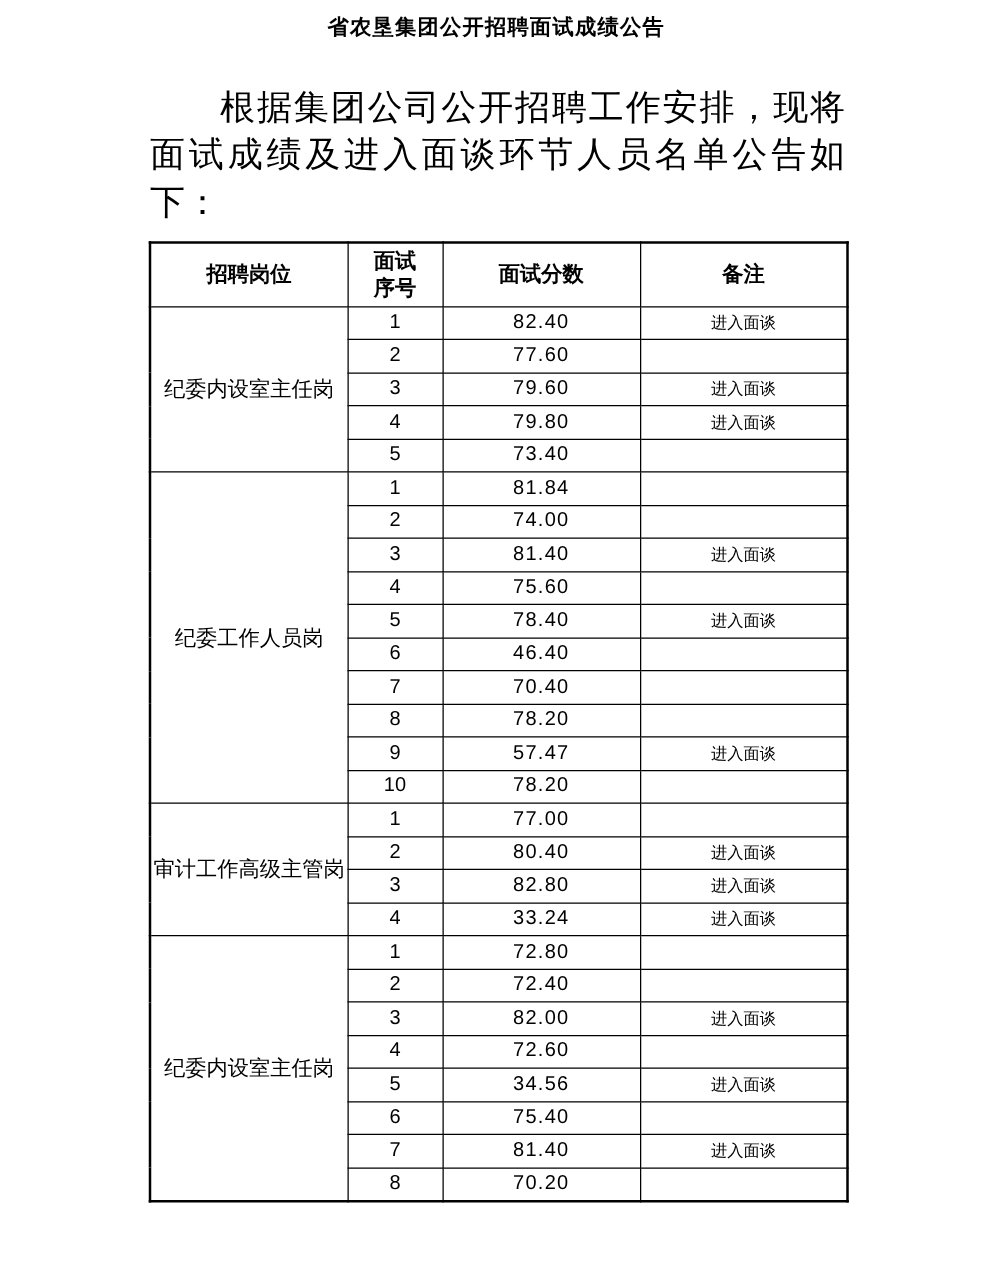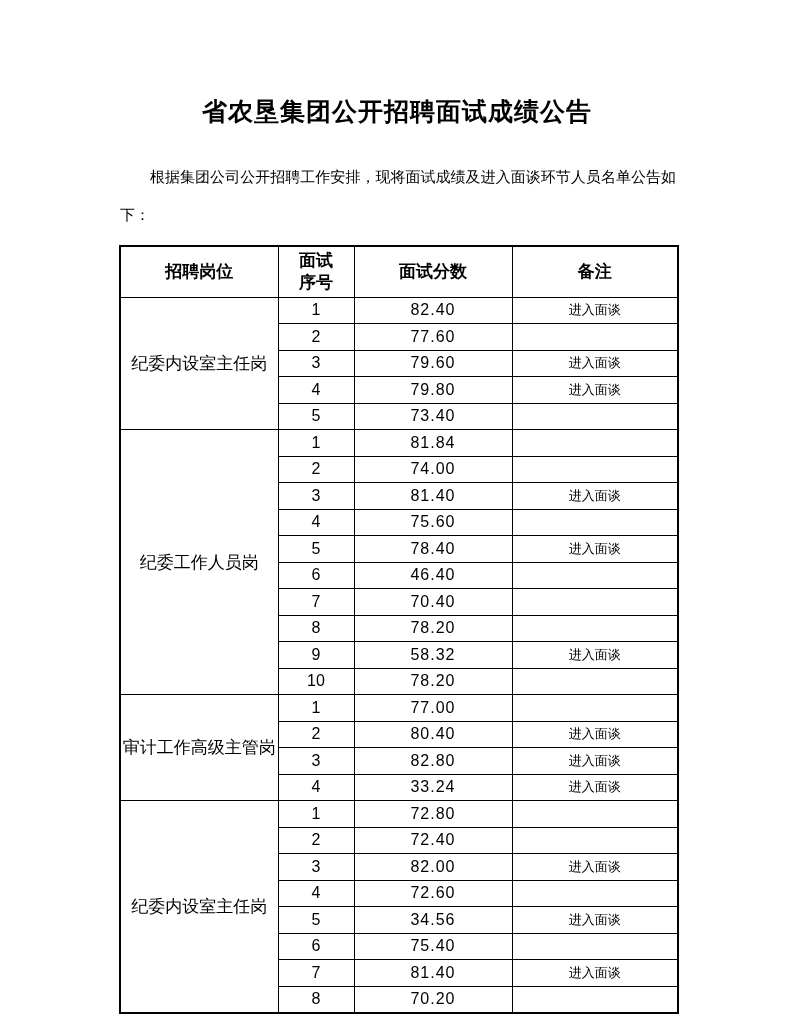--- a/index.html
+++ b/index.html
@@ -10,33 +10,32 @@
     font-family: "Liberation Sans", sans-serif;
   }
   .page {
     position: relative;
     width: 794px; height: 1019px;
     background: #ffffff;
     overflow: hidden;
   }
   .title {
     margin: 0;
-    padding-top: 90px;
     text-align: center;
     font-family: "Liberation Serif", serif;
-    font-size: 25px;
+    font-size: 17px;
     font-weight: bold;
     line-height: 44px;
     letter-spacing: 1px;
   }
   .intro {
     width: 556px;
     margin: 24px 0 0 120px;
     font-family: Liberation Serif, serif;
-    font-size: 15px;
+    font-size: 28px;
     line-height: 38px;
     text-indent: 2em;
     text-align: justify;
     text-justify: inter-ideograph;
   }
   .score-table {
     border-collapse: collapse;
     table-layout: fixed;
     width: 558px;
     margin: 11px 0 0 119px;
@@ -147,21 +146,21 @@
           <td class="score-cell">70.40</td>
           <td class="remark-cell"></td>
         </tr>
         <tr>
           <td class="seq-cell">8</td>
           <td class="score-cell">78.20</td>
           <td class="remark-cell"></td>
         </tr>
         <tr>
           <td class="seq-cell">9</td>
-          <td class="score-cell">58.32</td>
+          <td class="score-cell">57.47</td>
           <td class="remark-cell">进入面谈</td>
         </tr>
         <tr>
           <td class="seq-cell">10</td>
           <td class="score-cell">78.20</td>
           <td class="remark-cell"></td>
         </tr>
         <tr>
           <td rowspan="4" class="pos-cell">审计工作高级主管岗</td>
           <td class="seq-cell">1</td>

